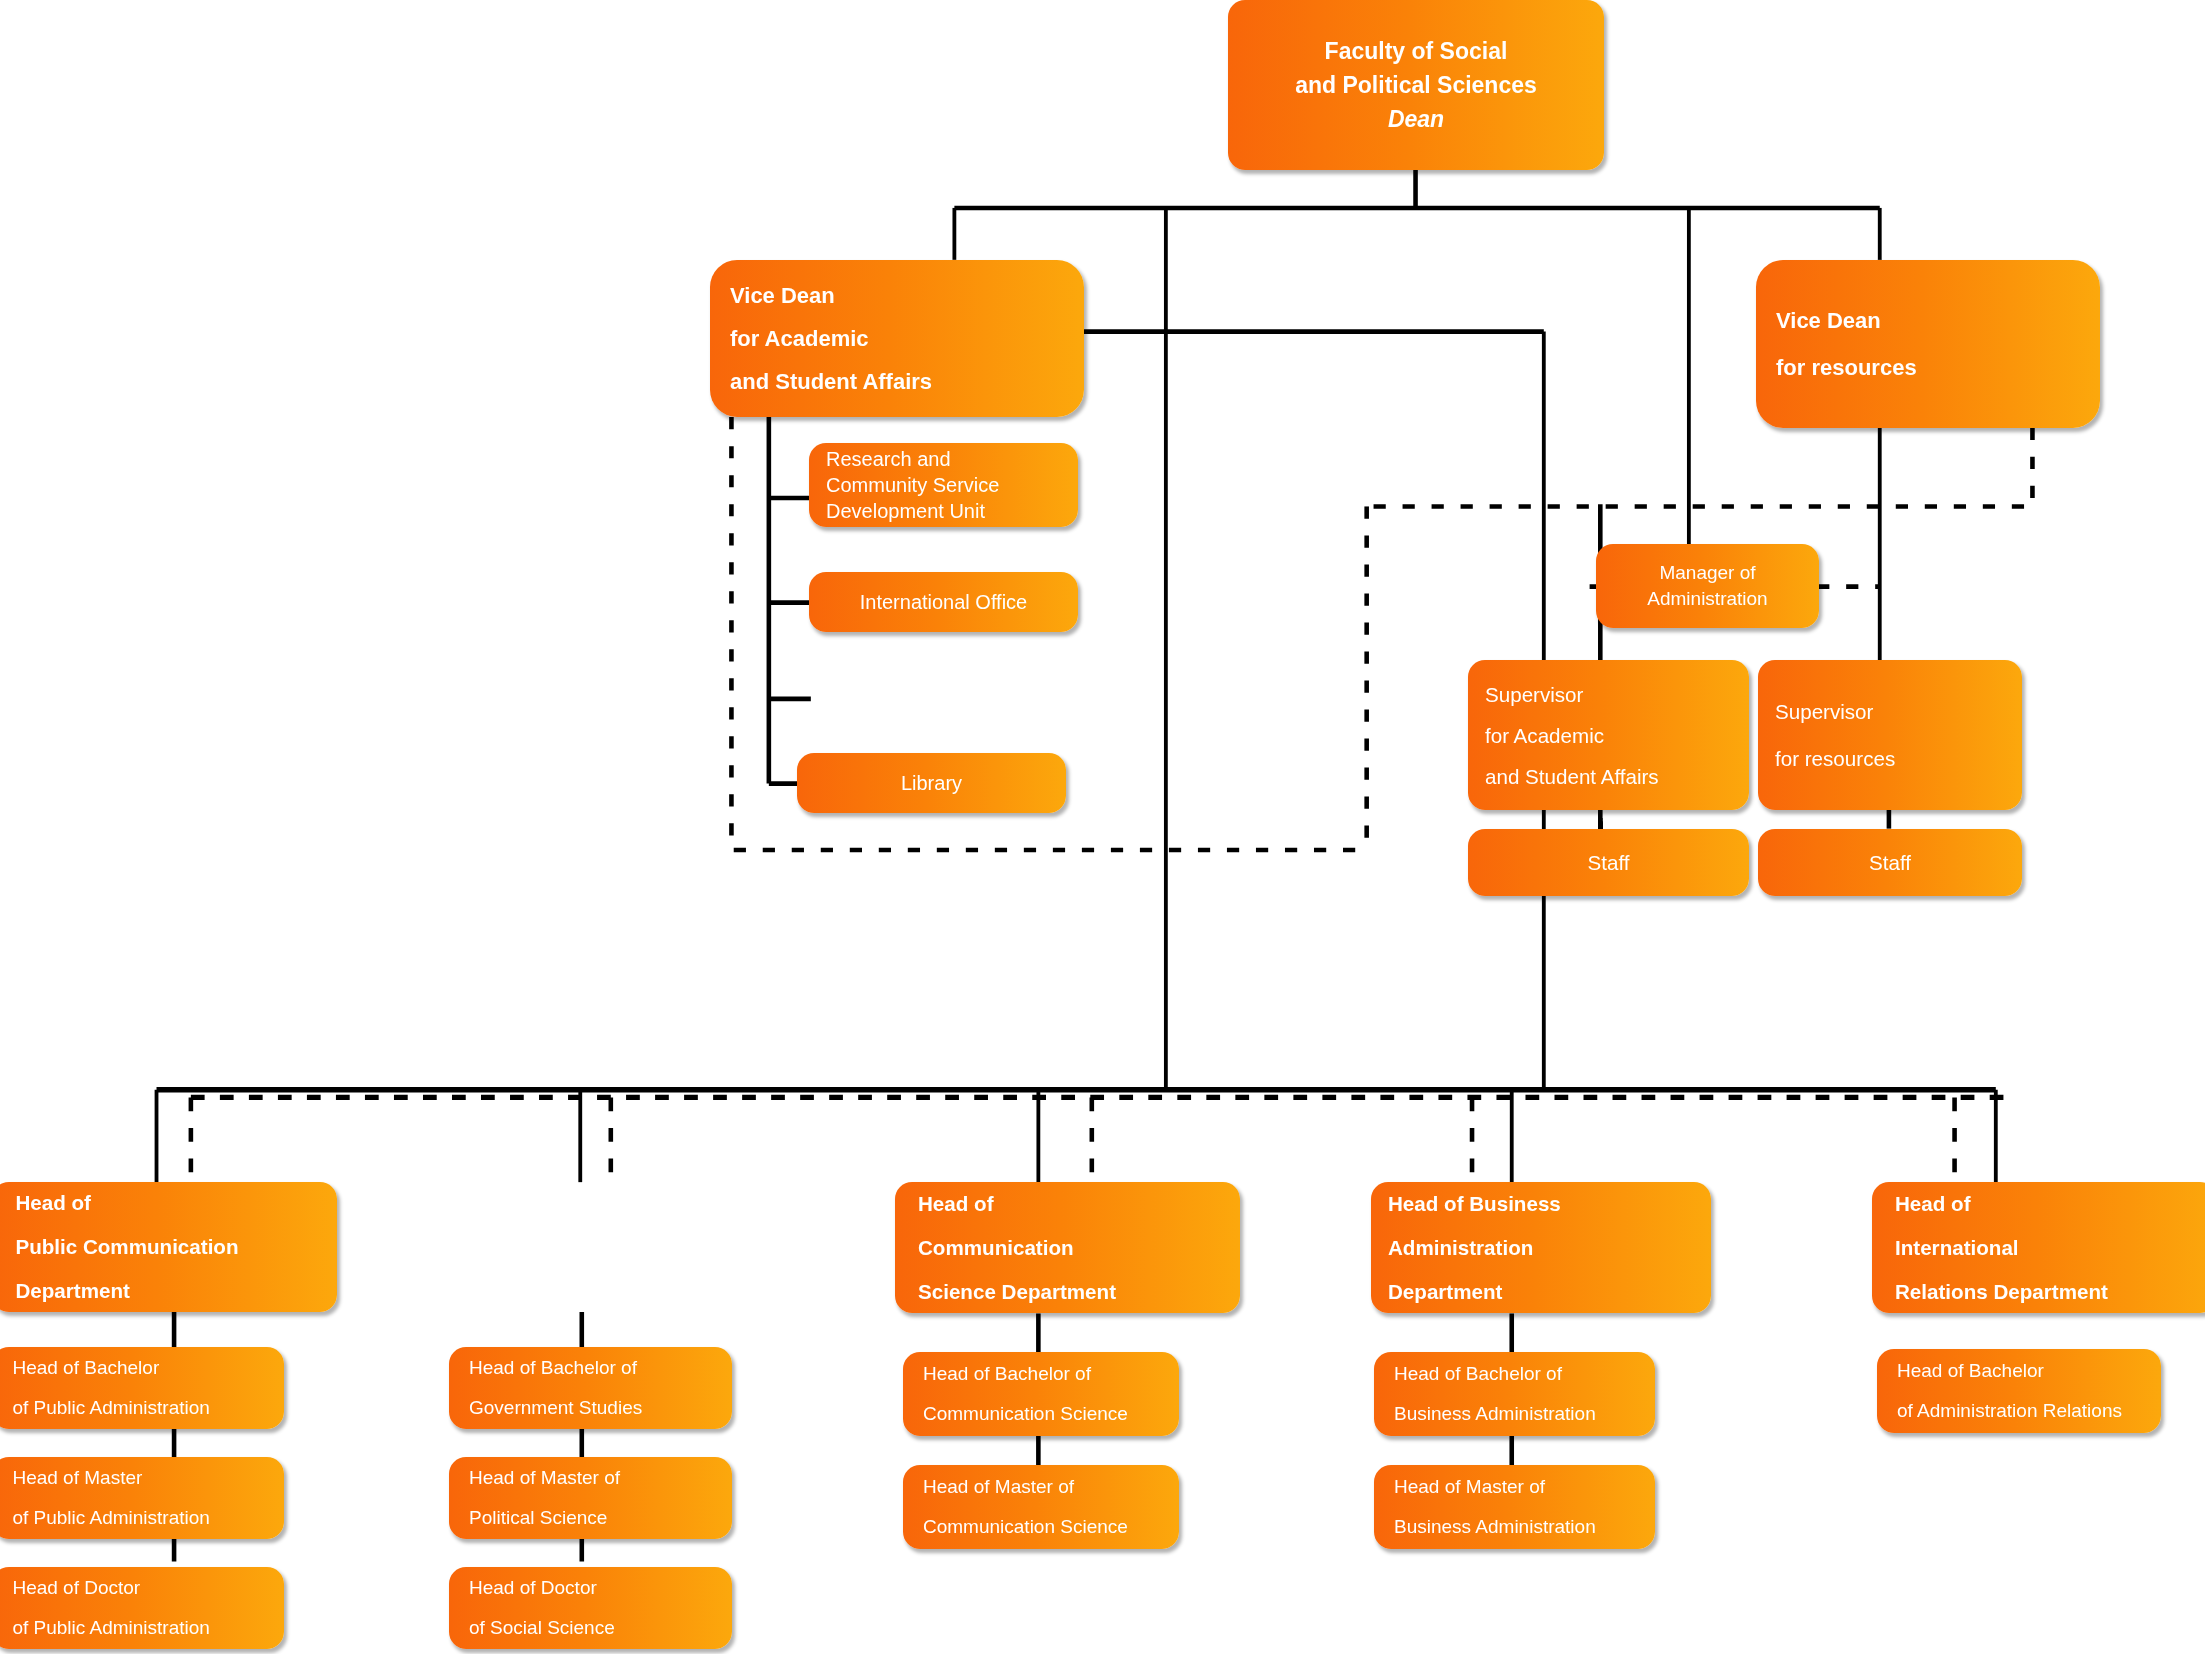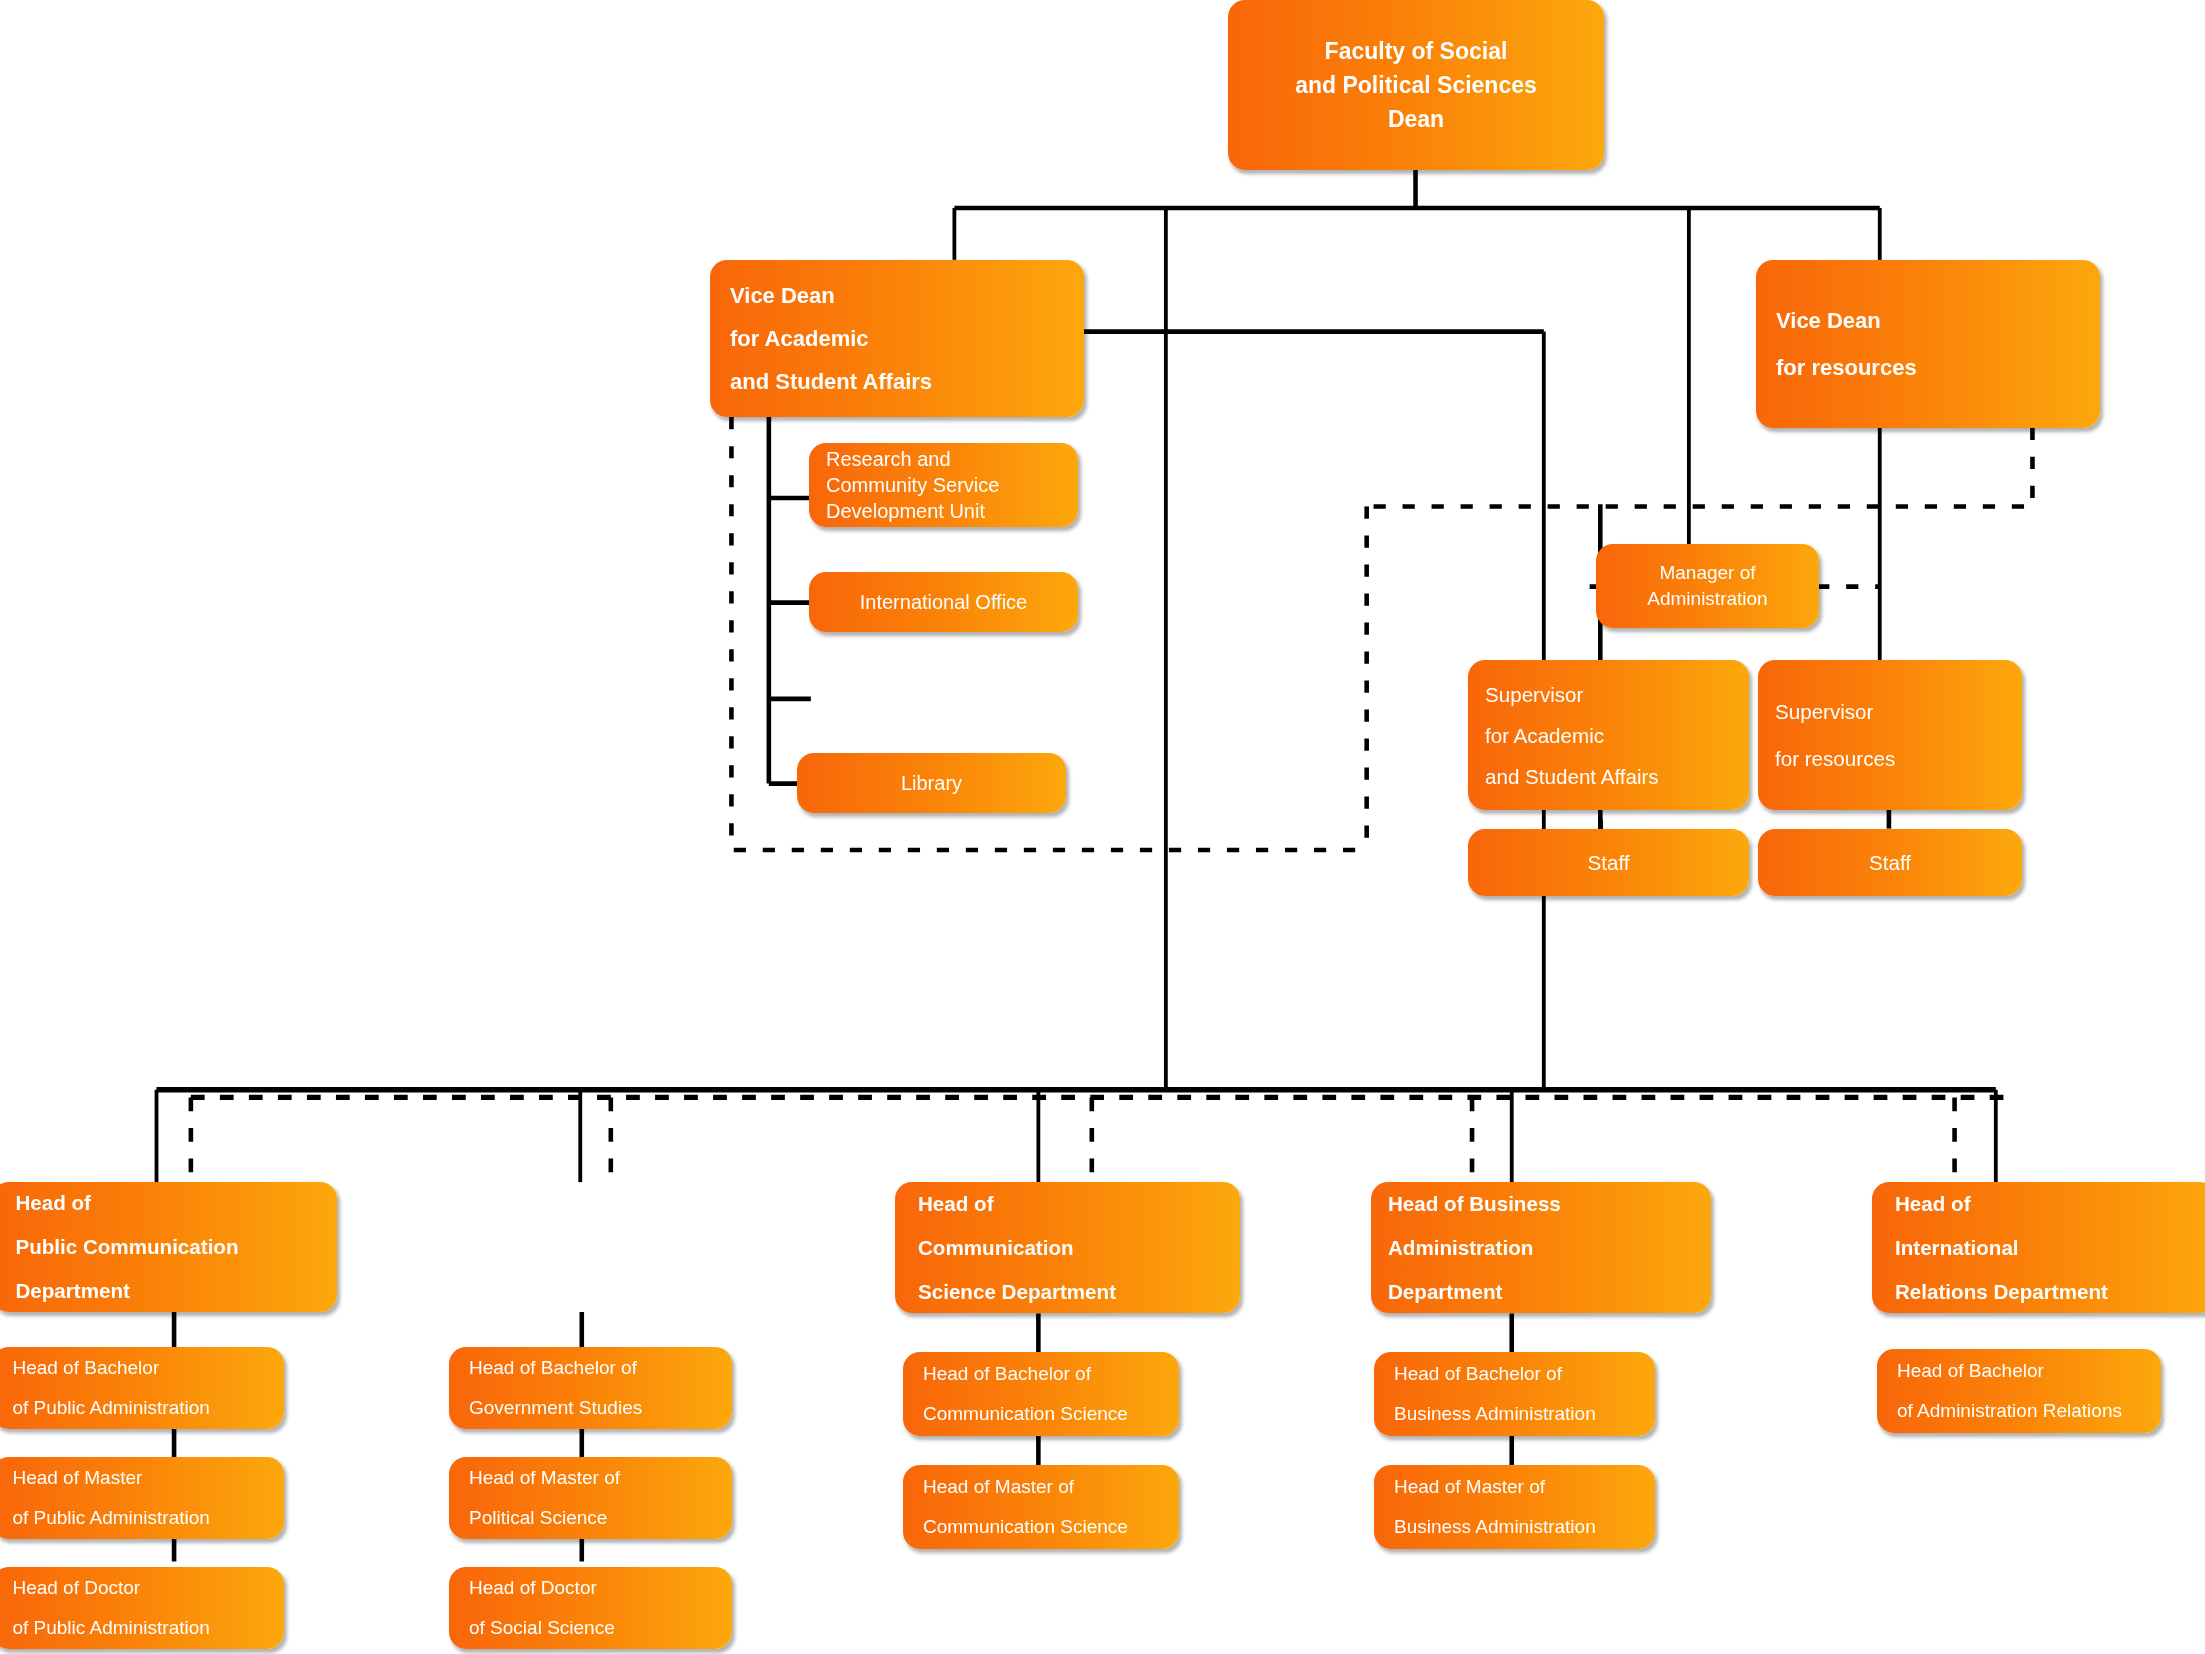--- a/index.html
+++ b/index.html
@@ -16,23 +16,23 @@
     display:flex;
     flex-direction:column;
     justify-content:center;
     box-shadow:2.3px 3.1px 3.8px rgba(0,0,0,0.30);
     z-index:5;
   }
   .node .ln{display:block;white-space:nowrap;}
   .bold .ln{font-weight:bold;}
   .ctr{align-items:center;text-align:right;}
   .lft{align-items:flex-start;text-align:left;}
-  .pl{padding-left:20px;}
+  .pl{padding-left:20px;border-radius:27px;}
   .plb{padding-left:17px;}
-  .ital{font-weight:bold;}
+  .ital{font-style:italic;font-weight:bold;}
 </style>
 </head>
 <body>
 
 <div id="stage">
 
   <svg class="wires" viewBox="0 0 2888 2167">
     <g stroke="#000000" fill="none" stroke-linecap="butt">
 
       <path d="M1854,222 L1854,272" stroke-width="6"></path>

